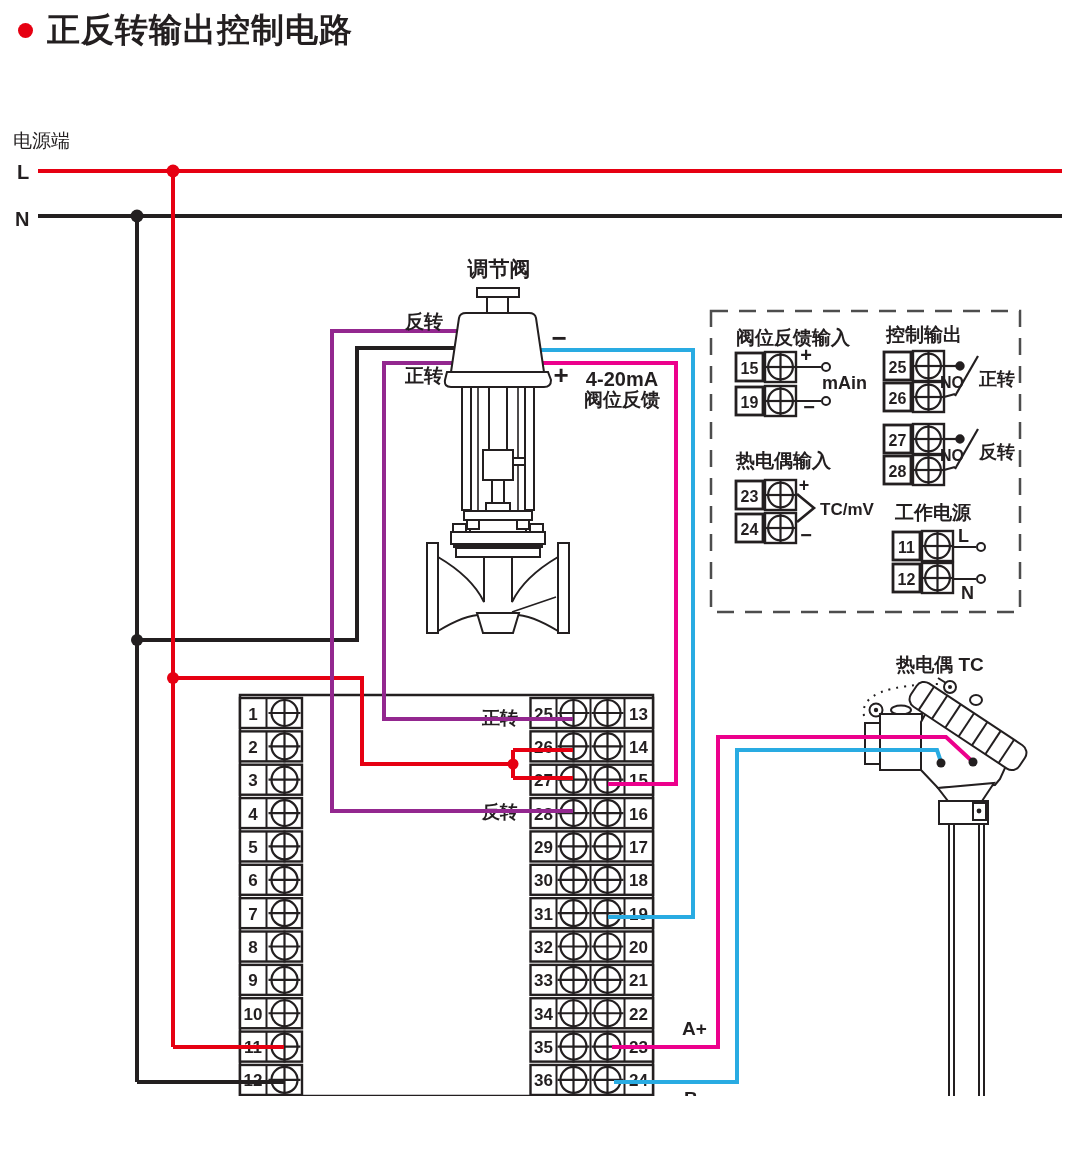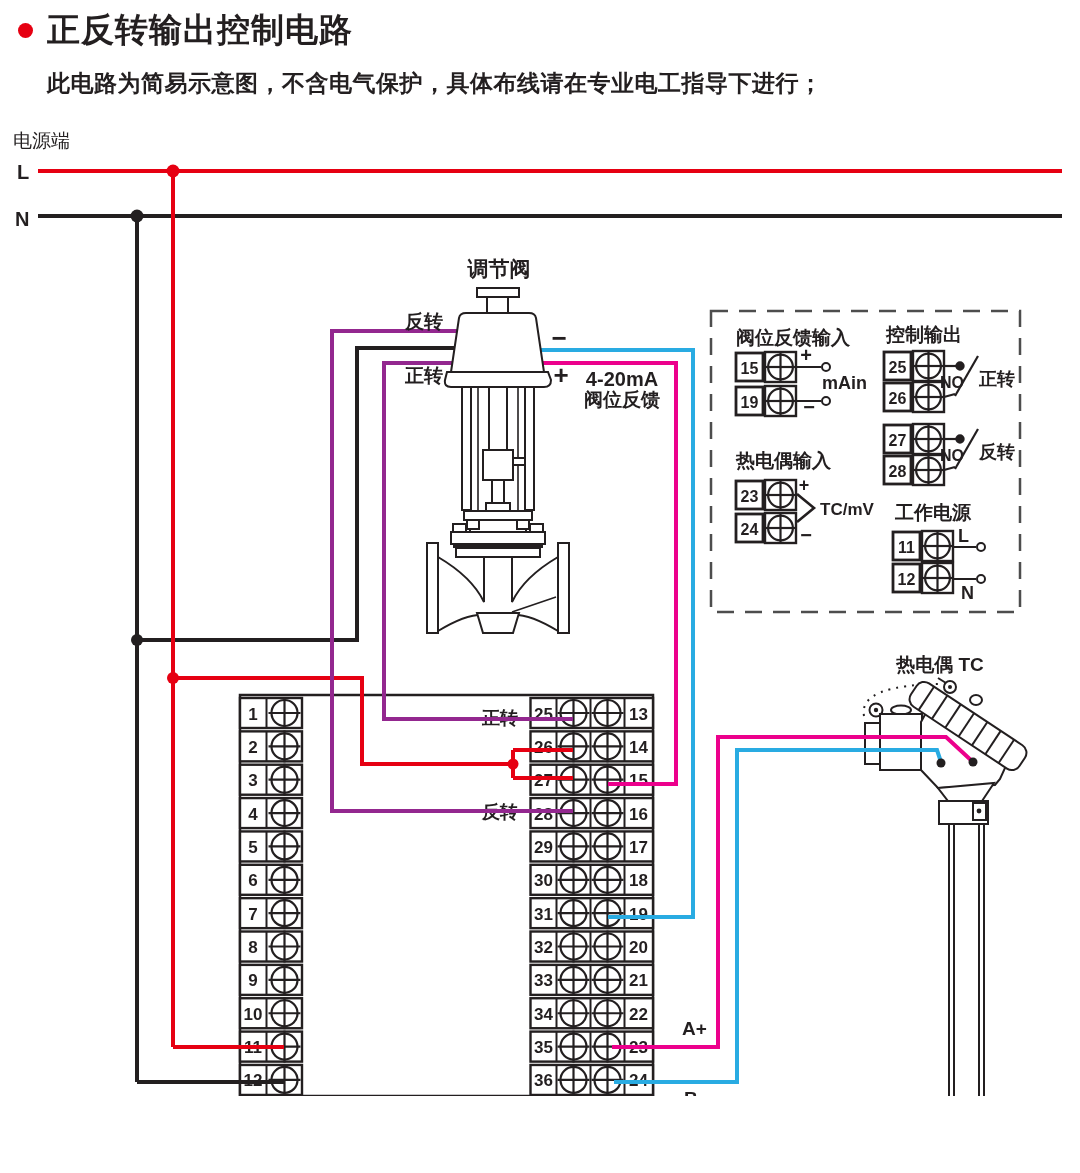--- a/index.html
+++ b/index.html
@@ -22,21 +22,20 @@
 </style>
 </head>
 <body>
 
 <div class="page">
 
   <div class="title-row">
     <span class="bullet" style="background: rgb(230, 0, 18);"></span>
     <h1 class="page-title">正反转输出控制电路</h1>
   </div>
-  <div class="subtitle">此电路为简易示意图，不含电气保护，具体布线请在专业电工指导下进行；</div>
 
   <svg class="diagram-svg" width="1080" height="1173" viewBox="0 0 1080 1173">
 
     <text x="13" y="147" class="t19">电源端</text>
     <text x="17" y="179" class="t20b" fill="#e60012">L</text>
     <text x="15" y="226" class="t20b">N</text>
 
     <g fill="none" stroke-width="4">
       <line x1="38" y1="216" x2="1062" y2="216" stroke="#231f20"></line>
       <line x1="38" y1="171" x2="1062" y2="171" stroke="#e60012"></line>

